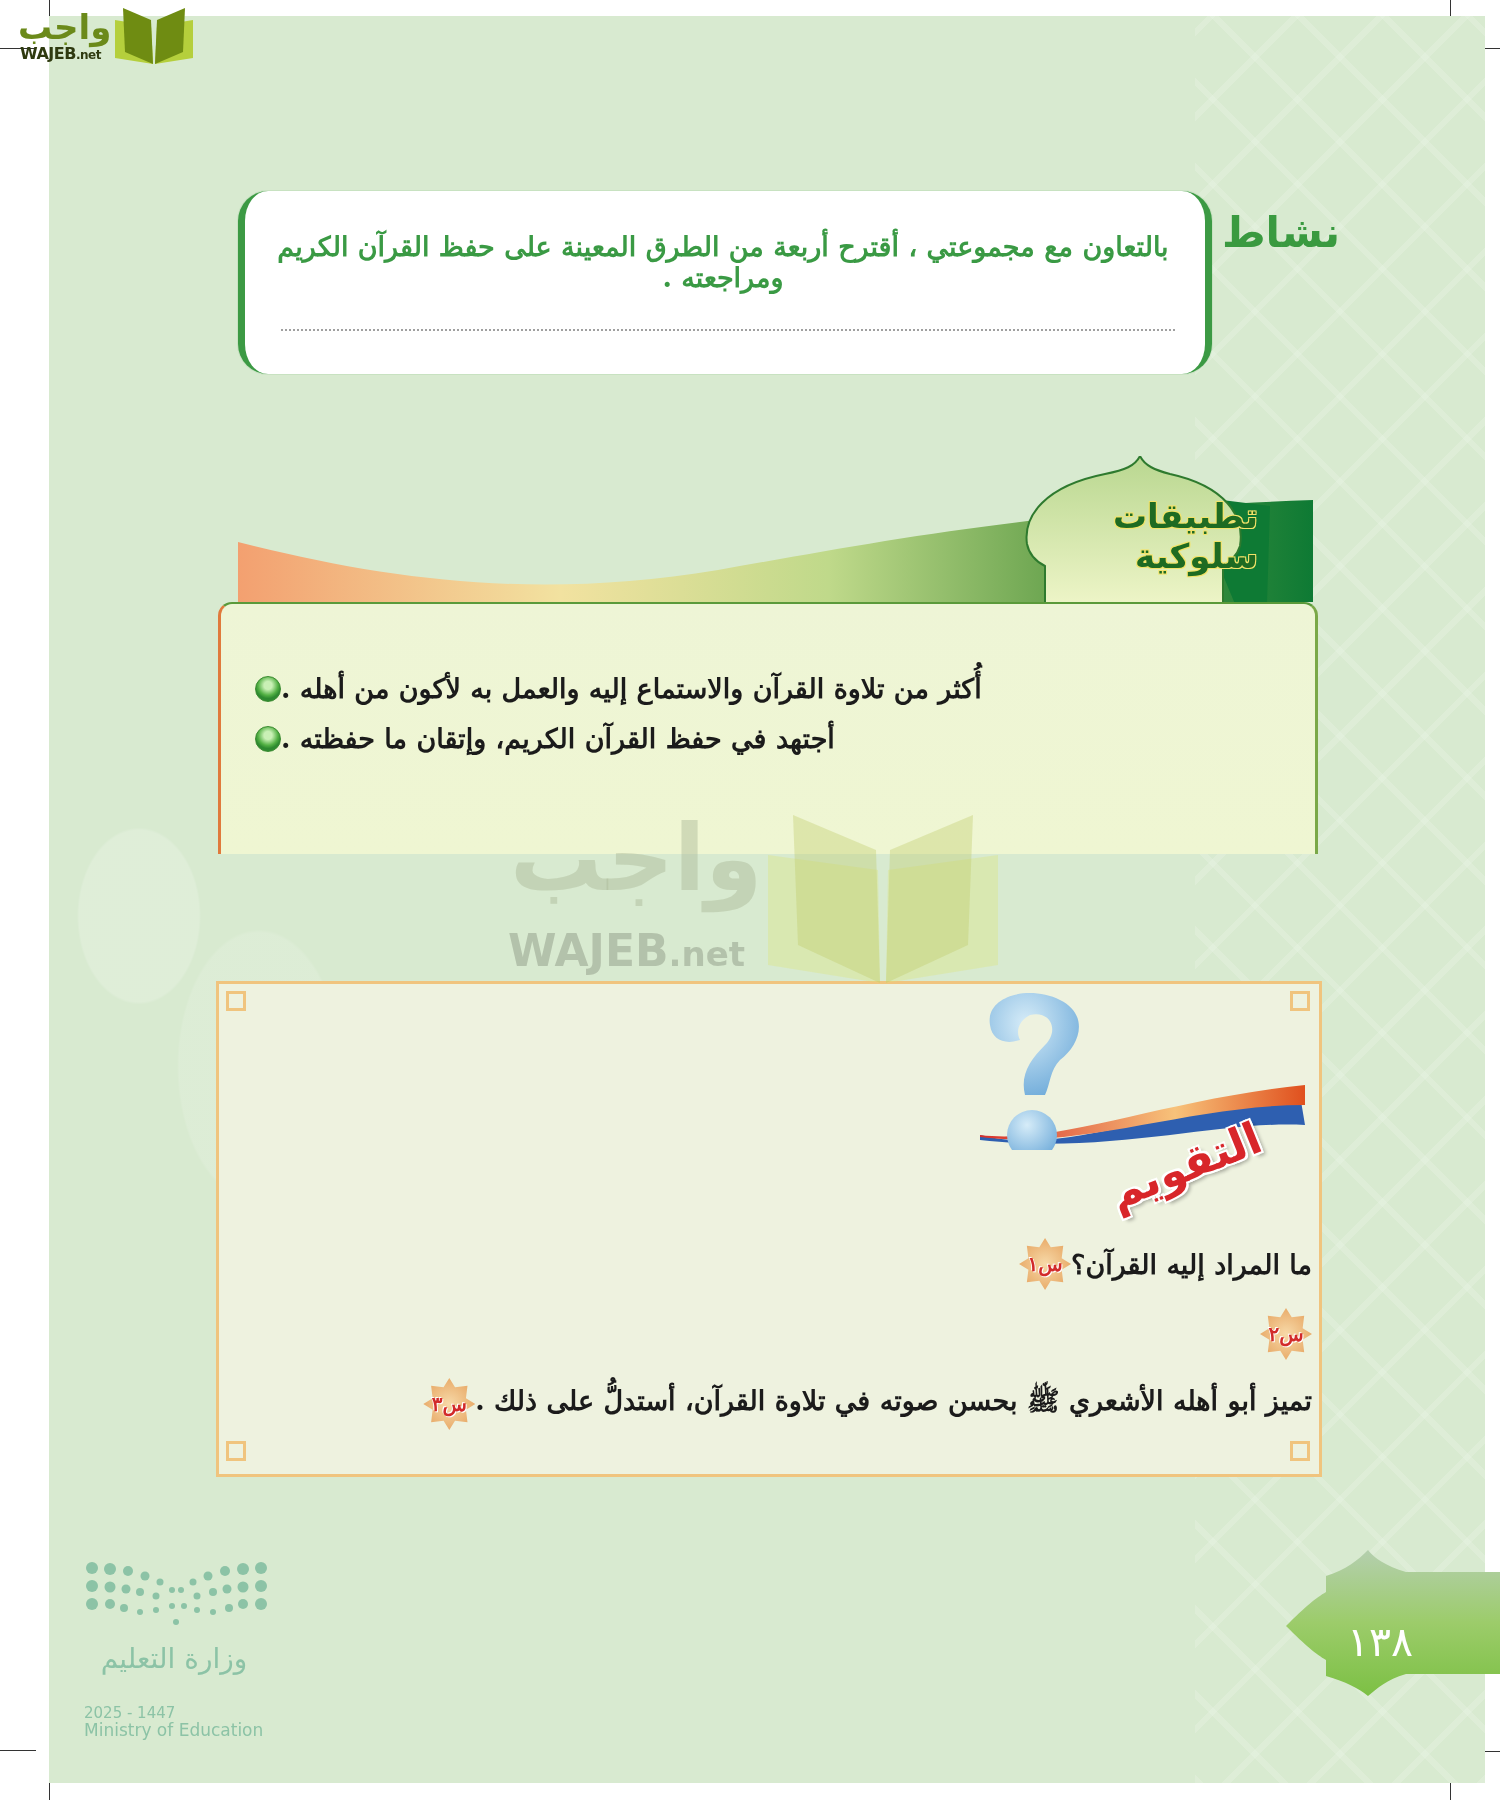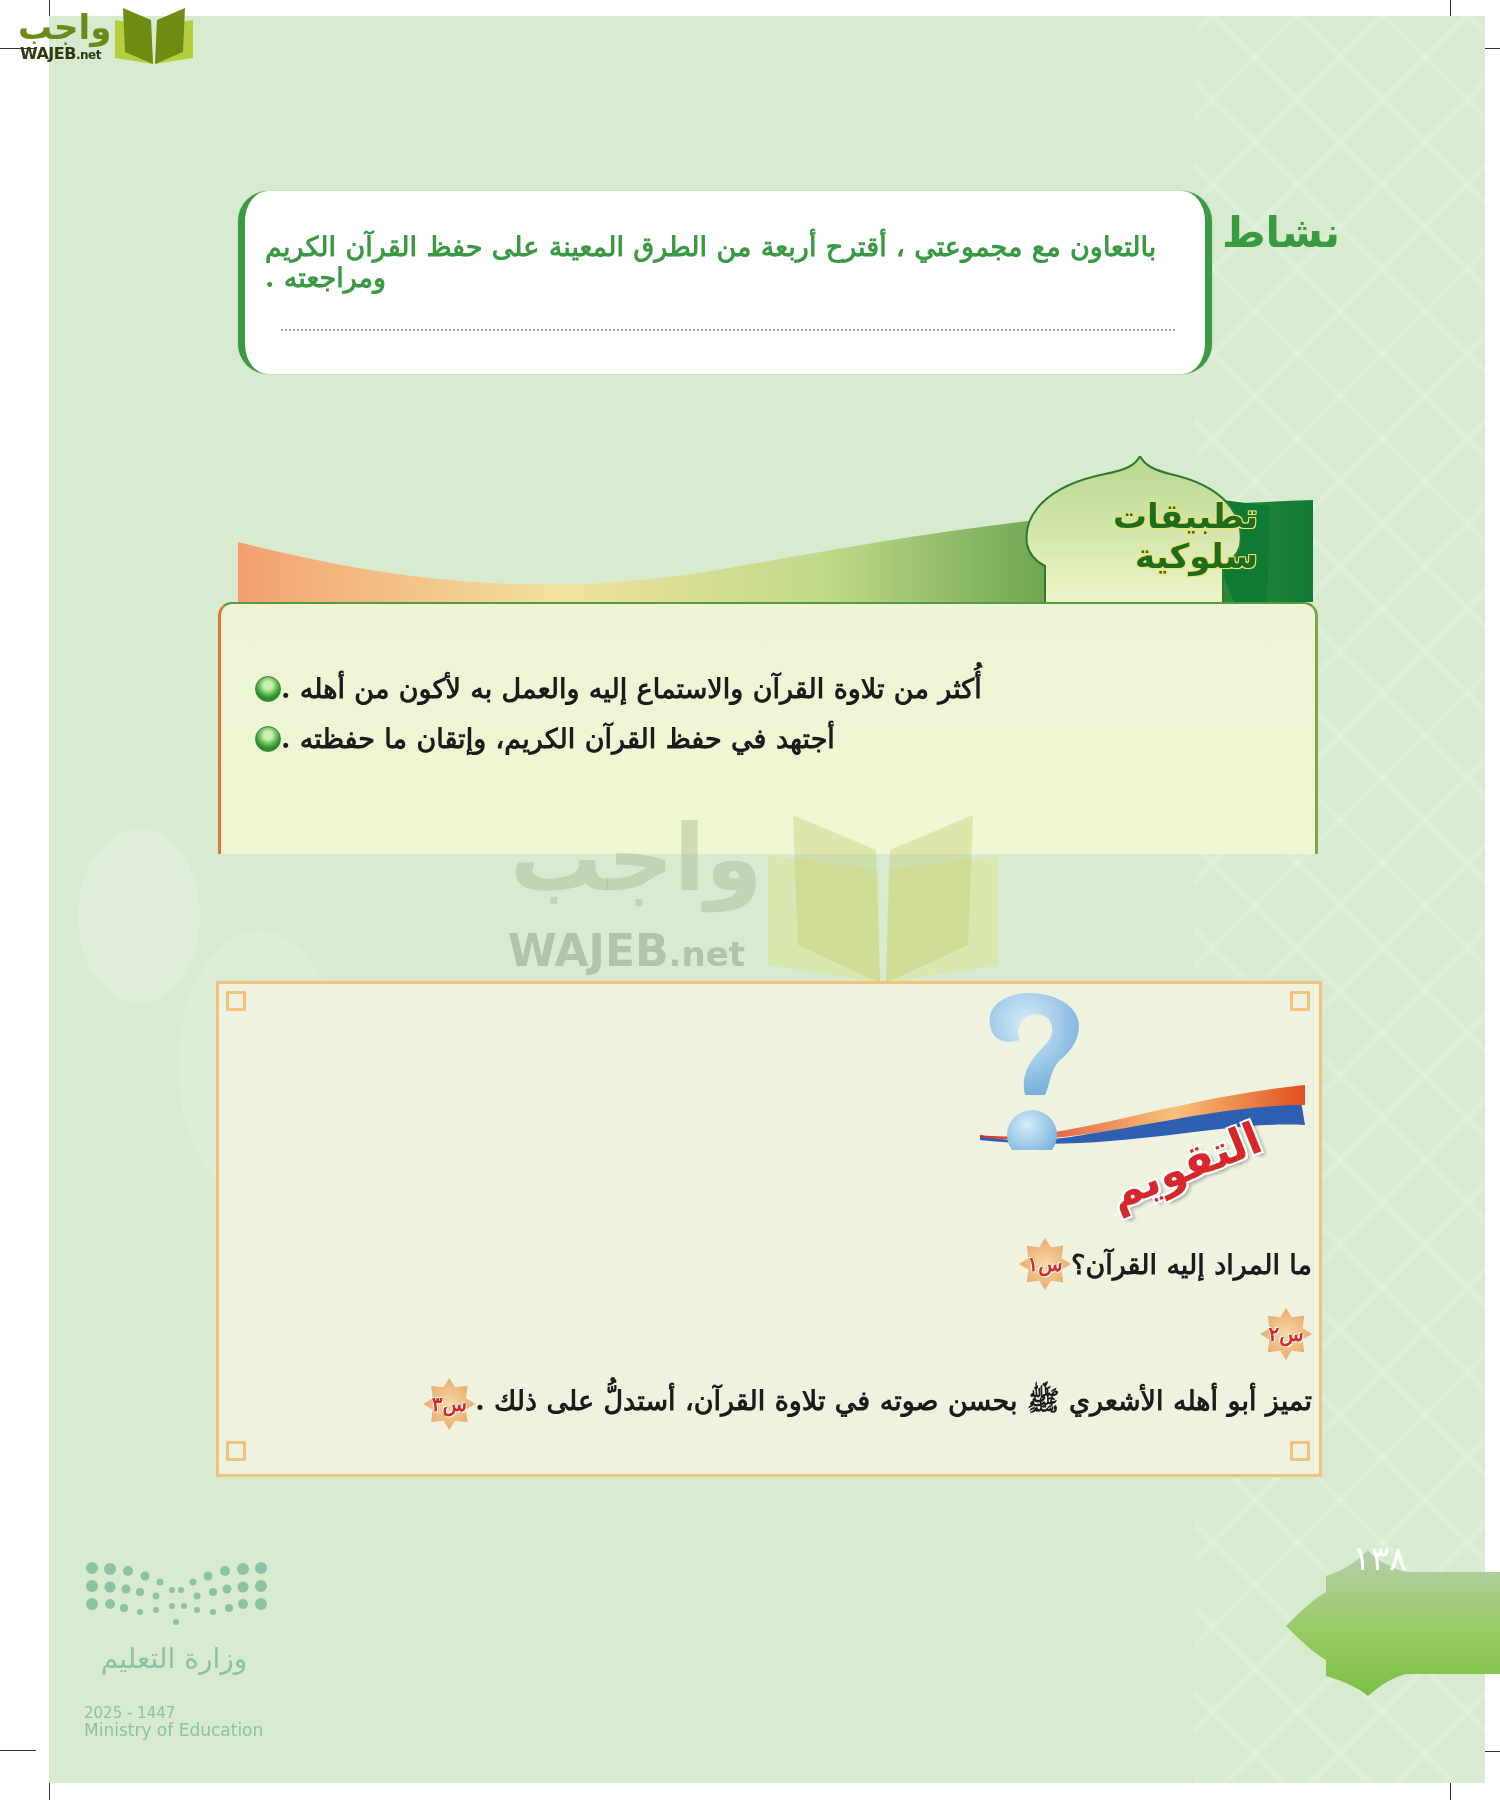--- a/index.html
+++ b/index.html
@@ -48,21 +48,21 @@
       font-size:42px; font-weight:bold; color:#3a9a40; direction:rtl;text-align:right;
     }
     .activity-box {
       position:absolute; left:238px; top:191px; width:960px; height:183px;
       background:#ffffff; border-radius:30px;
       border-left:7px solid #3c9a44; border-right:7px solid #3c9a44;
       box-shadow: 0 0 0 1px rgba(60,154,68,0.1);
     }
     .activity-text {
       position:absolute; right:24px; top:40px; left:20px;
-      direction:rtl; text-align:left; color:#3a9a44; font-weight:bold; font-size:27px;
+      direction:rtl; text-align:center; color:#3a9a44; font-weight:bold; font-size:27px;
     }
     .activity-line {
       position:absolute; left:36px; right:30px; top:138px; border-bottom:2px dotted #a0a0a0;
     }
 
     
     .apps-ribbon {
       position:absolute; left:238px; top:500px; width:1075px; height:102px;
     }
     .apps-dome {
@@ -141,22 +141,22 @@
 
     
     .moe { position:absolute; left:84px; top:1560px; width:185px; height:160px; }
     .moe .ar { position:absolute; left:0; top:82px; width:180px; text-align:center; font-family:"DejaVu Sans", sans-serif; font-size:28px; color:#8cc3a6; direction:rtl; }
     .moe .en { position:absolute; left:0; top:122px; font-family:"DejaVu Sans", sans-serif; font-size:17px; color:#8cc3a6; white-space:nowrap;margin-top:38px; }
     .moe .yr { position:absolute; left:0; top:144px; font-family:"DejaVu Sans", sans-serif; font-size:15px; color:#8cc3a6; }
 
     
     .pg-badge { position:absolute; left:1286px; top:1550px; width:214px; height:150px; }
     .pg-num {
-      position:absolute; left:1335px; top:1538px; width:90px; text-align:center;
-      font-family:"DejaVu Serif", serif; font-size:34px; color:#ffffff; direction:rtl;
+      position:absolute; left:1335px; top:1618px; width:90px; text-align:center;
+      font-family:"DejaVu Serif", serif; font-size:41px; color:#ffffff; direction:rtl;
     }
   </style>
 </head>
 <body>
 
 <div class="crop" style="left:49px;top:0;width:1px;height:40px;"></div>
 <div class="crop" style="left:0;top:48px;width:36px;height:1px;"></div>
 <div class="crop" style="left:1450px;top:0;width:1px;height:35px;"></div>
 <div class="crop" style="left:1465px;top:48px;width:35px;height:1px;"></div>
 <div class="crop" style="left:0;top:1750px;width:36px;height:1px;"></div>

